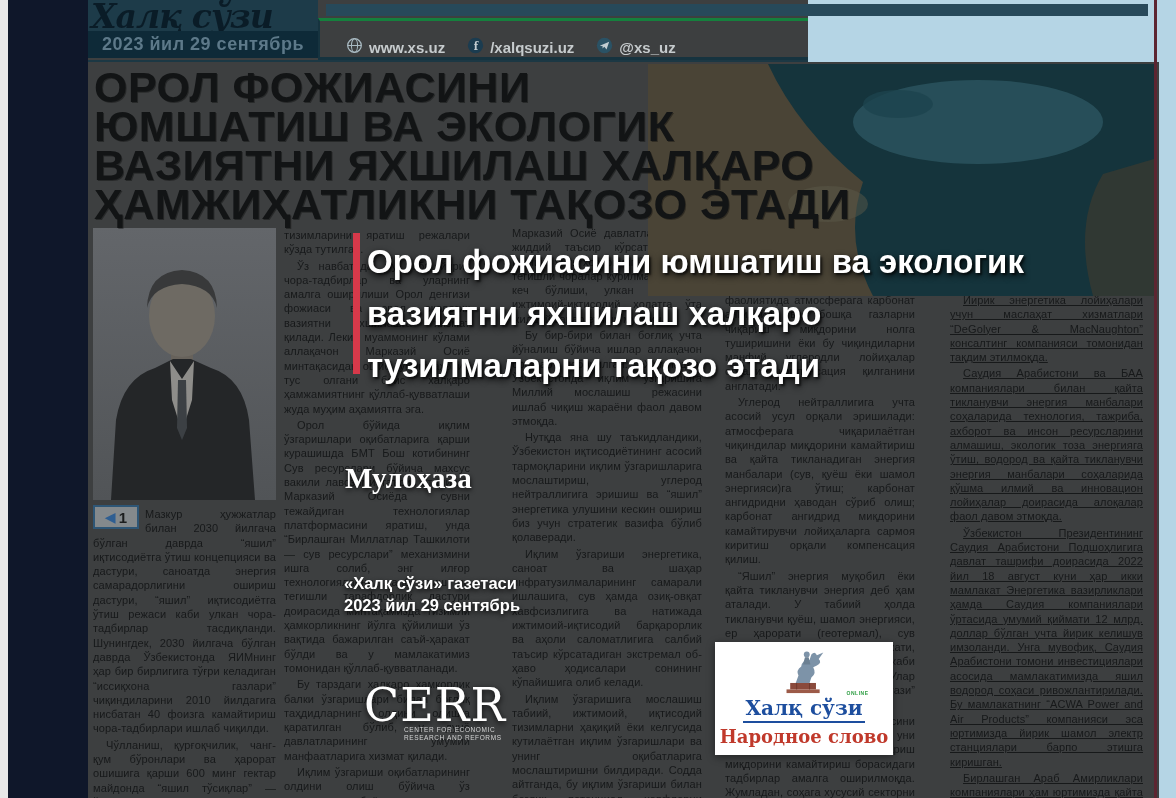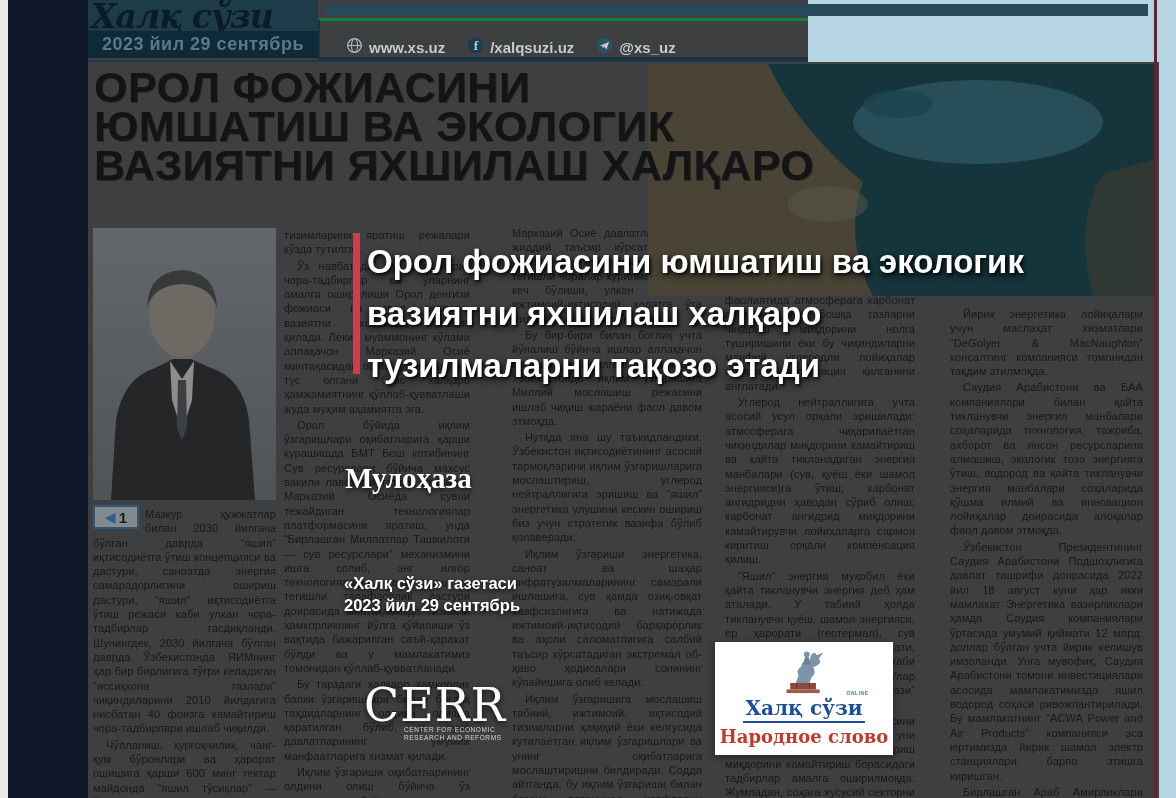--- a/index.html
+++ b/index.html
@@ -29,21 +29,21 @@
   .headline p{margin:0;font-size:43px;line-height:39px;font-weight:bold;color:#121415;
               letter-spacing:.5px;text-shadow:1px 1px 0 rgba(0,0,0,.35);}
   
   .col{position:absolute;bottom:0;overflow:hidden;color:#17191a;font-size:11px;line-height:14.3px;letter-spacing:.1px;}
   .col p{margin:0 0 2px;text-indent:13px;text-align:justify;}
   .col p.ni{text-indent:0;}
   .col-1{left:5px;top:228px;width:183px;}
   .col-2{left:196px;top:228px;width:186px;}
   .col-3{left:424px;top:226px;width:190px;}
   .col-4{left:637px;top:293px;width:190px;}
-  .col-5{left:862px;top:307px;width:193px;}
+  .col-5{left:862px;top:293px;width:193px;text-decoration:underline;}
   .photo{display:block;width:183px;height:272px;margin-bottom:7px;}
   .col-1 p:first-of-type::before{content:"";float:left;width:52px;height:28px;}
   .badge{position:absolute;left:0;top:277px;width:46px;height:24px;background:#84898c;
          border:2px solid #2e5676;display:flex;align-items:center;justify-content:center;gap:3px;}
   .badge .arrow{color:#2e5e92;font-size:14px;line-height:1;}
   .badge .num{color:#1b1d1e;font-size:15px;font-weight:bold;line-height:1;}
   
   .q-bar{position:absolute;left:345px;top:233px;width:7px;height:141px;z-index:20;}
   .quote{position:absolute;left:359px;top:236px;z-index:20;}
   .quote p{margin:0;font-size:33px;line-height:52px;font-weight:bold;color:#ffffff;
@@ -115,20 +115,21 @@
       <ellipse cx="330" cy="58" rx="125" ry="42" fill="#2a545e" opacity="0.85"></ellipse>
       <path d="M455 110 Q425 160 445 232 L506 232 L506 95 Z" fill="#3f3a2e" opacity="0.65"></path>
       <ellipse cx="180" cy="140" rx="40" ry="18" fill="#5a5748" opacity="0.5"></ellipse>
       <ellipse cx="250" cy="40" rx="35" ry="14" fill="#1d444e" opacity="0.8"></ellipse>
     </svg>
 
     <div class="headline">
         <p>ОРОЛ ФОЖИАСИНИ</p>
         <p>ЮМШАТИШ ВА ЭКОЛОГИК</p>
         <p>ВАЗИЯТНИ ЯХШИЛАШ ХАЛҚАРО</p>
+        <p>ҲАМЖИҲАТЛИКНИ ТАҚОЗО ЭТАДИ</p>
       </div>
 
     <div class="col col-1" style="position:absolute;">
       <svg class="photo" viewBox="0 0 183 272" preserveAspectRatio="none">
         <defs>
             <linearGradient id="pg" x1="0" y1="0" x2="0" y2="1">
           <stop offset="0" stop-color="#63666a"></stop>
               <stop offset="1" stop-color="#515457"></stop>
             </linearGradient>
           </defs>

